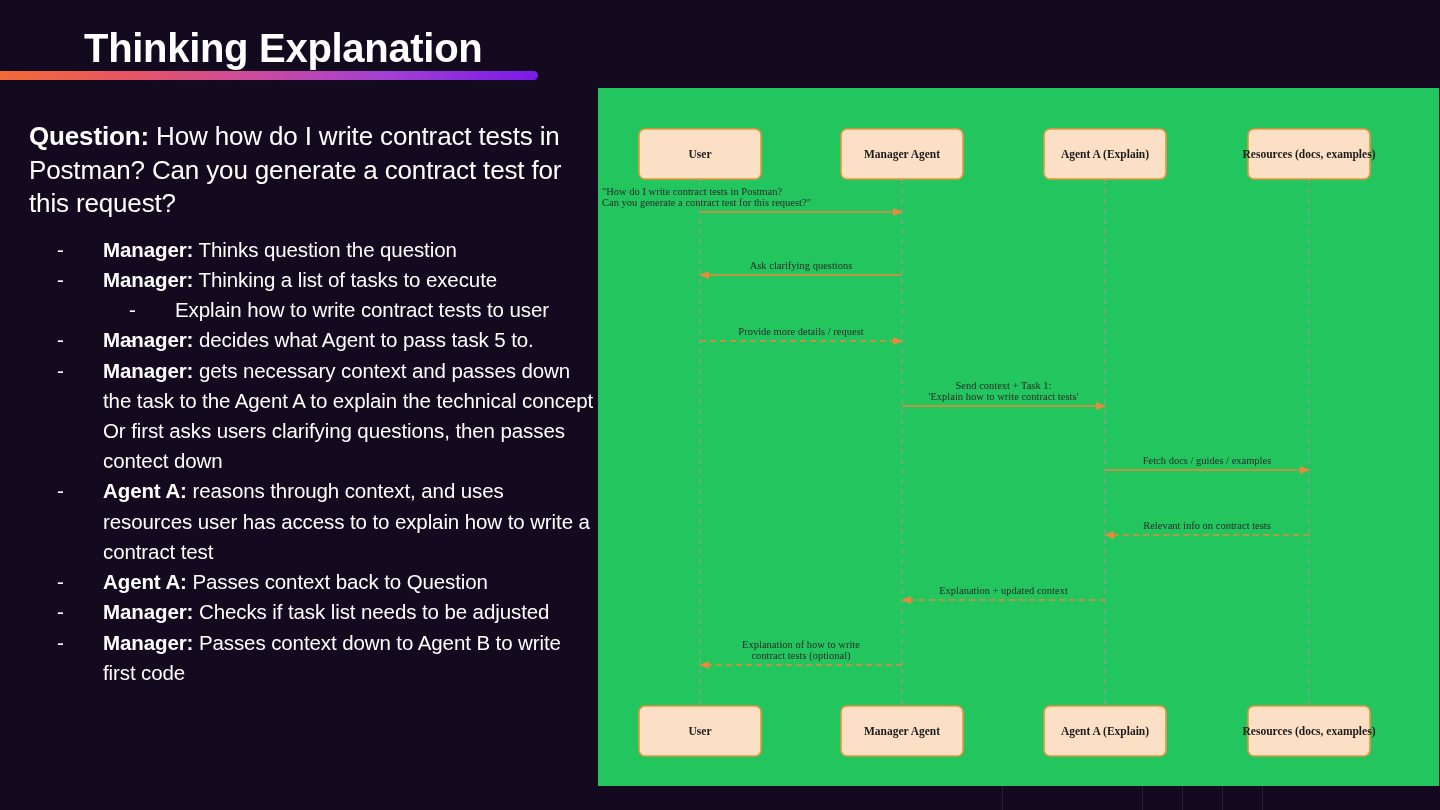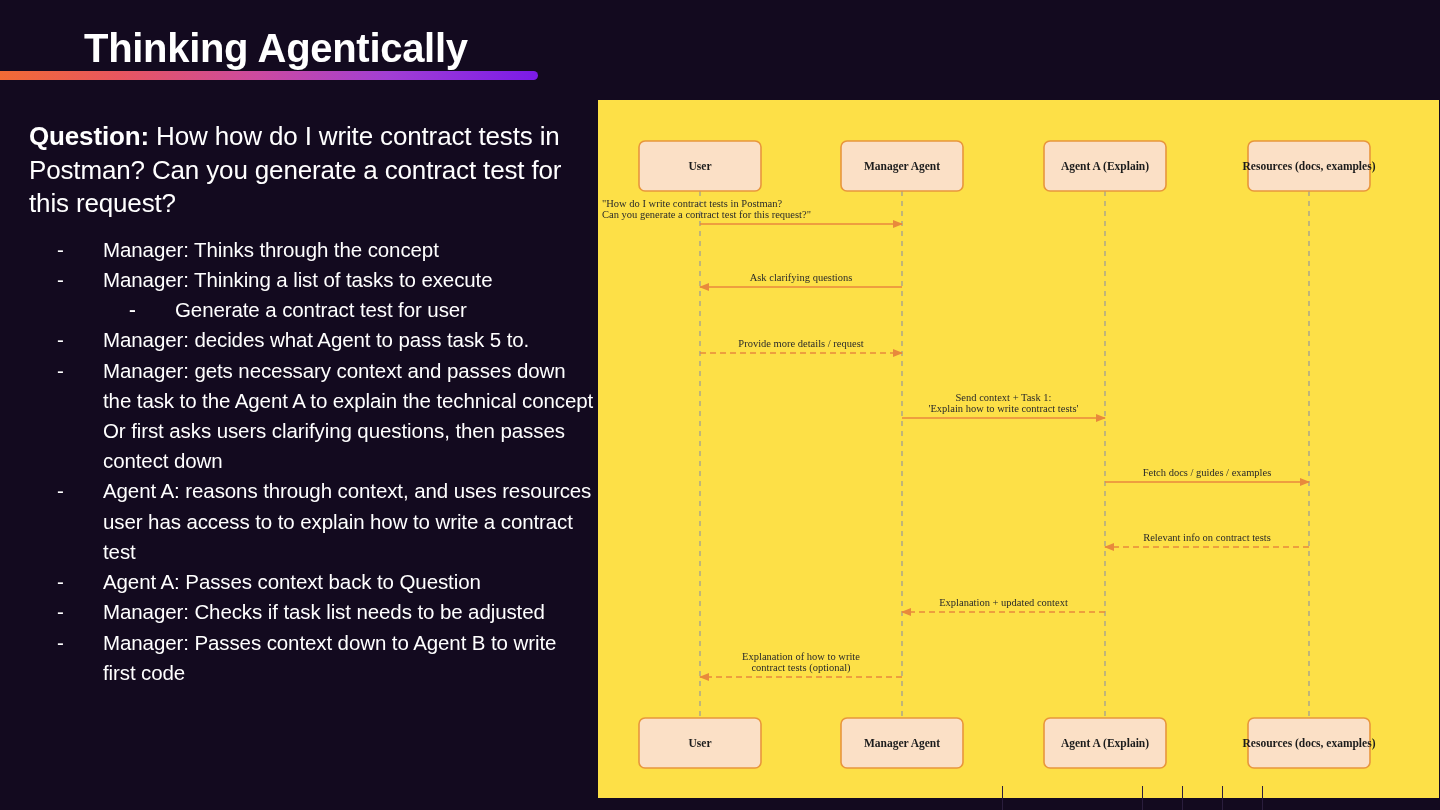--- a/index.html
+++ b/index.html
@@ -73,21 +73,21 @@
     color: #ffffff;
     letter-spacing: -0.1px;
     margin: 0;
   }
   ul.bullets > li > .dash {
     position: absolute;
     left: 28px;
     top: 0;
     color: #ffffff;
   }
-  ul.bullets li .lead { font-weight: normal; }
+  ul.bullets li .lead { font-weight: bold; }
 
   ul.sub {
     list-style: none;
     margin: 0;
     padding: 0;
   }
   ul.sub > li {
     position: relative;
     padding-left: 72px;
     font-size: 20.5px;
@@ -99,55 +99,55 @@
     position: absolute;
     left: 26px;
     top: 0;
     color: #ffffff;
   }
 
   
   #diagram-panel {
     position: absolute;
     left: 598px;
-    top: 100px;
+    top: 88px;
     width: 841px;
     height: 698px;
-    background: #fde047;
+    background: #22c55e;
   }
   #diagram-svg { display: block; }
 
   
   .chrome-line {
     position: absolute;
     bottom: 0;
     width: 1px;
     height: 24px;
     background: #2a1d3c;
   }
 </style>
 </head>
 <body>
 
 <div id="slide">
 
   <div id="title-block">
-    <div id="page-title">Thinking Agentically</div>
+    <div id="page-title">Thinking Explanation</div>
     <div id="title-underline"></div>
   </div>
 
   <div id="left-col">
     <p id="question-para">
       <span class="q-label">Question:</span><span> How how do I write contract tests in Postman? Can you generate a contract test for this request?</span>
     </p>
     <ul class="bullets" id="bullet-list">
-        <li><span class="dash">-</span><span class="lead">Manager:</span><span> Thinks through the concept</span></li>
+        <li><span class="dash">-</span><span class="lead">Manager:</span><span> Thinks question the question</span></li>
         <li><span class="dash">-</span><span class="lead">Manager:</span><span> Thinking a list of tasks to execute</span><ul class="sub">
+            <li><span class="dash">-</span><span>Explain how to write contract tests to user</span></li>
             <li><span class="dash">-</span></li>
-            <li><span class="dash">-</span><span>Generate a contract test for user</span></li>
           </ul></li>
         <li><span class="dash">-</span><span class="lead">Manager:</span><span> decides what Agent to pass task 5 to.</span></li>
         <li><span class="dash">-</span><span class="lead">Manager:</span><span> gets necessary context and passes down the task to the Agent A to explain the technical concept Or first asks users clarifying questions, then passes contect down</span></li>
         <li><span class="dash">-</span><span class="lead">Agent A:</span><span> reasons through context, and uses resources user has access to to explain how to write a contract test</span></li>
         <li><span class="dash">-</span><span class="lead">Agent A:</span><span> Passes context back to Question</span></li>
         <li><span class="dash">-</span><span class="lead">Manager:</span><span> Checks if task list needs to be adjusted</span></li>
         <li><span class="dash">-</span><span class="lead">Manager:</span><span> Passes context down to Agent B to write first code</span></li>
       </ul>
   </div>
 

